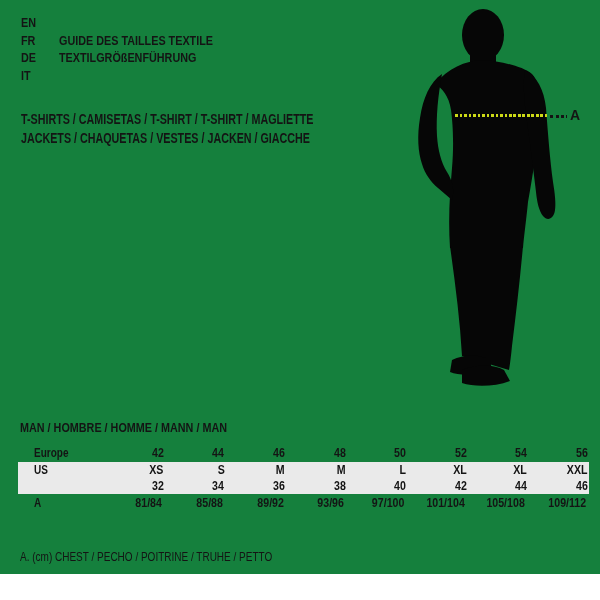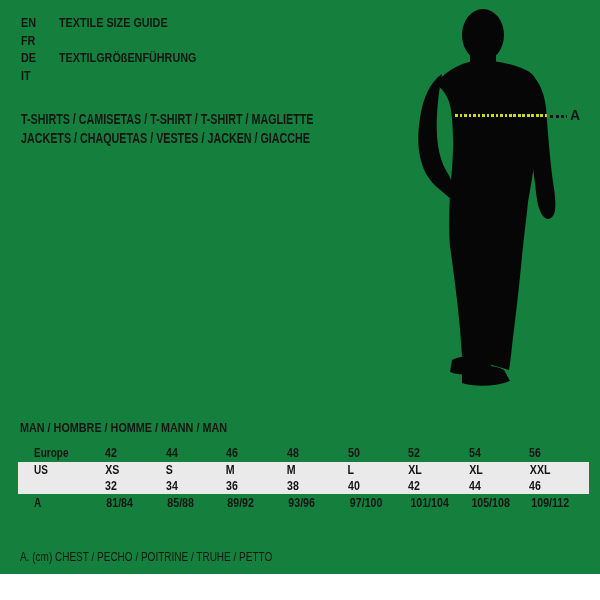--- a/index.html
+++ b/index.html
@@ -39,37 +39,37 @@
 
   
   .size-table{position:absolute;left:18px;top:445px;width:571px;font-weight:bold;}
   .t-header{height:15px;line-height:15px;background:var(--header_bg);
     border-top:1px solid #9e9e9e;padding-left:5px;font-size:12.5px;}
   .t-row{display:flex;align-items:center;}
   .r-eu{height:17px;line-height:17px;font-size:12.5px;}
   .r-us1,.r-us2{height:16px;line-height:16px;background:var(--alt_row_bg);font-size:12.5px;}
   .r-a{height:18px;line-height:18px;font-size:12.5px;}
   .t-label{width:70px;flex:0 0 70px;padding-left:4px;text-align:left;margin-left:12px;}
-  .t-cell{flex:1 1 0;text-align:left;}
+  .t-cell{flex:1 1 0;text-align:right;}
 
   
   .footnote{position:absolute;left:20px;top:550px;font-size:12.5px;font-weight:normal;}
 </style>
 </head>
 <body>
 
 <div class="canvas">
 
   <div class="lang-block">
     <div class="lang-row">
       <span class="lang-code"><span class="cond">EN</span></span>
-      <span><span class="cond">TEXTILE SIZE GUIDE</span></span>
     </div>
     <div class="lang-row">
       <span class="lang-code"><span class="cond">FR</span></span>
+      <span><span class="cond">GUIDE DES TAILLES TEXTILE</span></span>
     </div>
     <div class="lang-row">
       <span class="lang-code"><span class="cond">DE</span></span>
       <span><span class="cond">TEXTILGRÖßENFÜHRUNG</span></span>
     </div>
     <div class="lang-row">
       <span class="lang-code"><span class="cond">IT</span></span>
     </div>
   </div>
 

